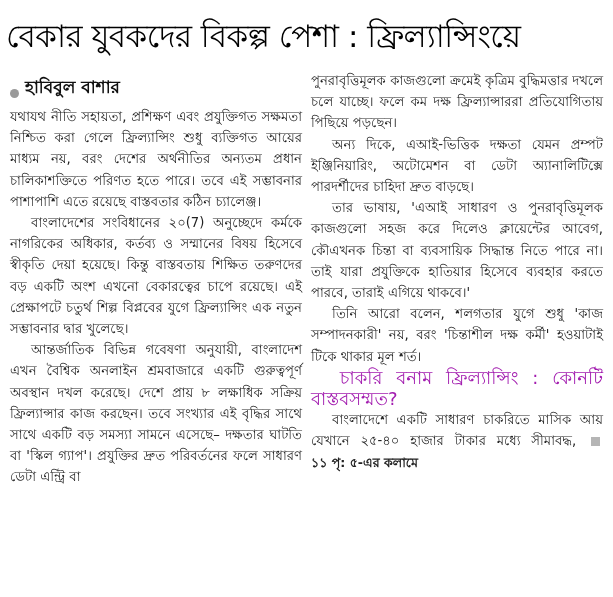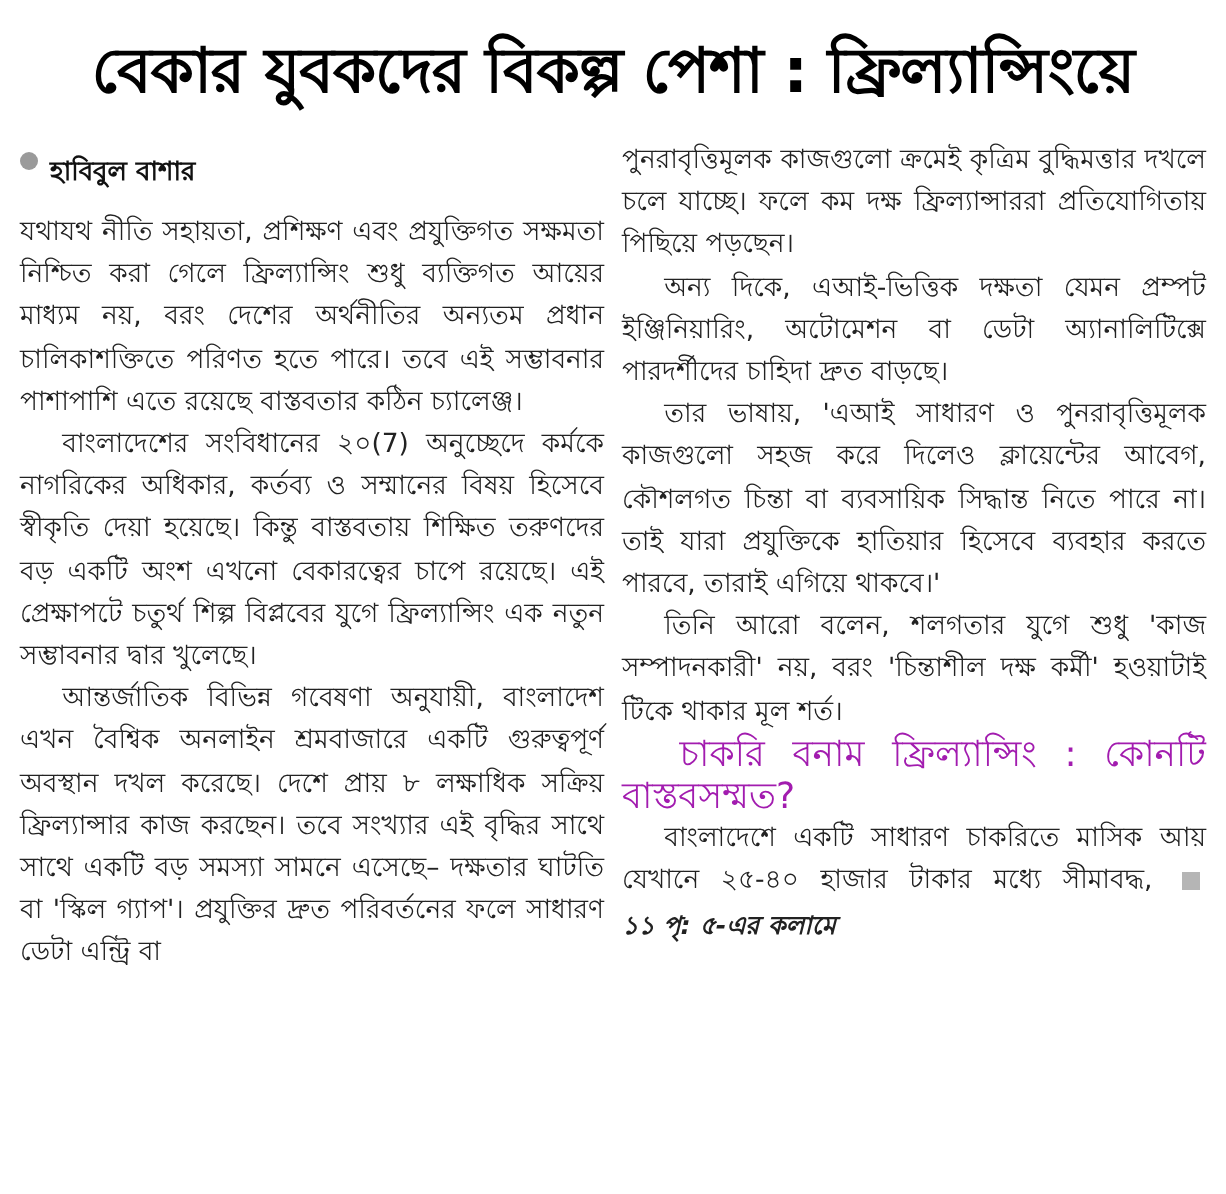--- a/index.html
+++ b/index.html
@@ -15,23 +15,23 @@
       color: #1a1a1a;
     }
     .page {
       position: relative;
       width: 613px;
       height: 597px;
       box-sizing: border-box;
       padding: 8px 6px 0 6px;
     }
     .headline {
-      text-align: center;
+      text-align: left;
       font-family: "DejaVu Sans", sans-serif;
-      font-weight: bold;
+      font-weight: normal;
       color: #000;
       line-height: 44px;
       margin: 0;
       padding-top: 6px;
     }
     .headline .line1 { display: block; font-size: 31px; letter-spacing: -0.5px; }
     .headline .line2 { display: block; font-size: 31px; letter-spacing: -0.5px; }
     .columns {
       display: flex;
       flex-direction: row;
@@ -42,23 +42,23 @@
       width: 292px;
       font-size: 13.2px;
       line-height: 21.2px;
       text-align: justify;
       color: #222;
     }
     .col.left { padding-left: 4px; }
     .col.right { padding-right: 4px; margin-top: -6px; }
     .byline {
       font-weight: bold;
-      font-size: 13px;
+      font-size: 17px;
       display: flex;
-      align-items: flex-start;
+      align-items: flex-end;
       gap: 6px;
       height: 22px;
       margin-bottom: 8px;
       color: #111;
     }
     .bullet-dot {
       width: 9px;
       height: 9px;
       border-radius: 50%;
       background: #9a9a9a;
@@ -69,21 +69,20 @@
     }
     p.indent { text-indent: 1.6em; }
     .subhead {
       font-weight: normal;
       font-size: 18px;
       text-indent: 1.6em;
       color: #a21caf;
       text-align: justify;
     }
     .continue {
-      font-style: italic;
       font-weight: bold;
       font-size: 12.6px;
       white-space: nowrap;
     }
     .continue-square {
       display: inline-block;
       width: 9px;
       height: 9px;
       background: #b5b5b5;
       vertical-align: middle;
@@ -107,21 +106,21 @@
         <span>হাবিবুল বাশার</span>
       </div>
       <p>যথাযথ নীতি সহায়তা, প্রশিক্ষণ এবং প্রযুক্তিগত সক্ষমতা নিশ্চিত করা গেলে ফ্রিল্যান্সিং শুধু ব্যক্তিগত আয়ের মাধ্যম নয়, বরং দেশের অর্থনীতির অন্যতম প্রধান চালিকাশক্তিতে পরিণত হতে পারে। তবে এই সম্ভাবনার পাশাপাশি এতে রয়েছে বাস্তবতার কঠিন চ্যালেঞ্জ।</p>
       <p class="indent">বাংলাদেশের সংবিধানের ২০(7) অনুচ্ছেদে কর্মকে নাগরিকের অধিকার, কর্তব্য ও সম্মানের বিষয় হিসেবে স্বীকৃতি দেয়া হয়েছে। কিন্তু বাস্তবতায় শিক্ষিত তরুণদের বড় একটি অংশ এখনো বেকারত্বের চাপে রয়েছে। এই প্রেক্ষাপটে চতুর্থ শিল্প বিপ্লবের যুগে ফ্রিল্যান্সিং এক নতুন সম্ভাবনার দ্বার খুলেছে।</p>
       <p class="indent">আন্তর্জাতিক বিভিন্ন গবেষণা অনুযায়ী, বাংলাদেশ এখন বৈশ্বিক অনলাইন শ্রমবাজারে একটি গুরুত্বপূর্ণ অবস্থান দখল করেছে। দেশে প্রায় ৮ লক্ষাধিক সক্রিয় ফ্রিল্যান্সার কাজ করছেন। তবে সংখ্যার এই বৃদ্ধির সাথে সাথে একটি বড় সমস্যা সামনে এসেছে– দক্ষতার ঘাটতি বা 'স্কিল গ্যাপ'। প্রযুক্তির দ্রুত পরিবর্তনের ফলে সাধারণ ডেটা এন্ট্রি বা</p>
     </div>
 
     <div class="col right">
       <p>পুনরাবৃত্তিমূলক কাজগুলো ক্রমেই কৃত্রিম বুদ্ধিমত্তার দখলে চলে যাচ্ছে। ফলে কম দক্ষ ফ্রিল্যান্সাররা প্রতিযোগিতায় পিছিয়ে পড়ছেন।</p>
       <p class="indent">অন্য দিকে, এআই-ভিত্তিক দক্ষতা যেমন প্রম্পট ইঞ্জিনিয়ারিং, অটোমেশন বা ডেটা অ্যানালিটিক্সে পারদর্শীদের চাহিদা দ্রুত বাড়ছে।</p>
-      <p class="indent">তার ভাষায়, 'এআই সাধারণ ও পুনরাবৃত্তিমূলক কাজগুলো সহজ করে দিলেও ক্লায়েন্টের আবেগ, কৌশলগত চিন্তা বা ব্যবসায়িক সিদ্ধান্ত নিতে পারে না। তাই যারা প্রযুক্তিকে হাতিয়ার হিসেবে ব্যবহার করতে পারবে, তারাই এগিয়ে থাকবে।'</p>
+      <p class="indent">তার ভাষায়, 'এআই সাধারণ ও পুনরাবৃত্তিমূলক কাজগুলো সহজ করে দিলেও ক্লায়েন্টের আবেগ, কৌএখনক চিন্তা বা ব্যবসায়িক সিদ্ধান্ত নিতে পারে না। তাই যারা প্রযুক্তিকে হাতিয়ার হিসেবে ব্যবহার করতে পারবে, তারাই এগিয়ে থাকবে।'</p>
       <p class="indent">তিনি আরো বলেন, শলগতার যুগে শুধু 'কাজ সম্পাদনকারী' নয়, বরং 'চিন্তাশীল দক্ষ কর্মী' হওয়াটাই টিকে থাকার মূল শর্ত।</p>
       <p class="subhead">চাকরি বনাম ফ্রিল্যান্সিং : কোনটি বাস্তবসম্মত?</p>
       <p class="indent">
         <span>বাংলাদেশে একটি সাধারণ চাকরিতে মাসিক আয় যেখানে ২৫-৪০ হাজার টাকার মধ্যে সীমাবদ্ধ,</span>
         <span class="continue-square"></span><span class="continue">১১ পৃ: ৫-এর কলামে</span>
       </p>
     </div>
 
   </div>
 </div>

